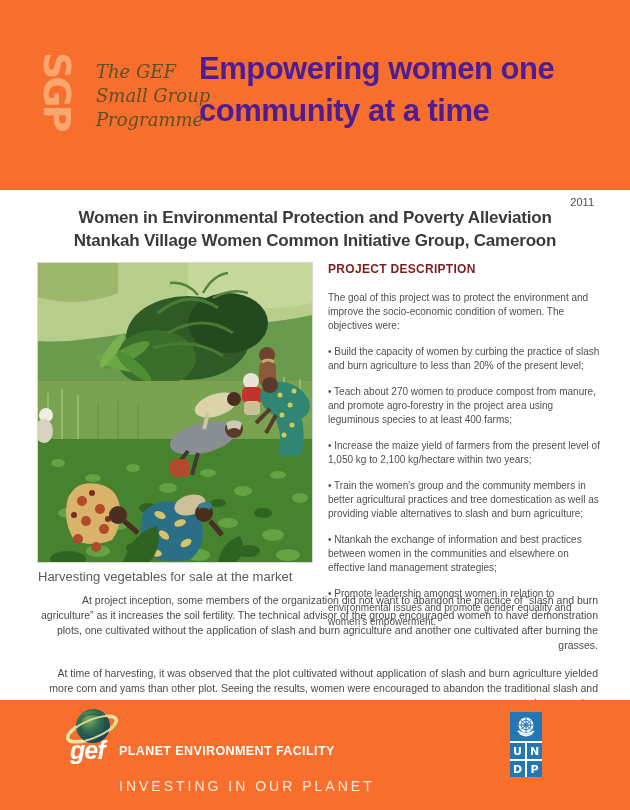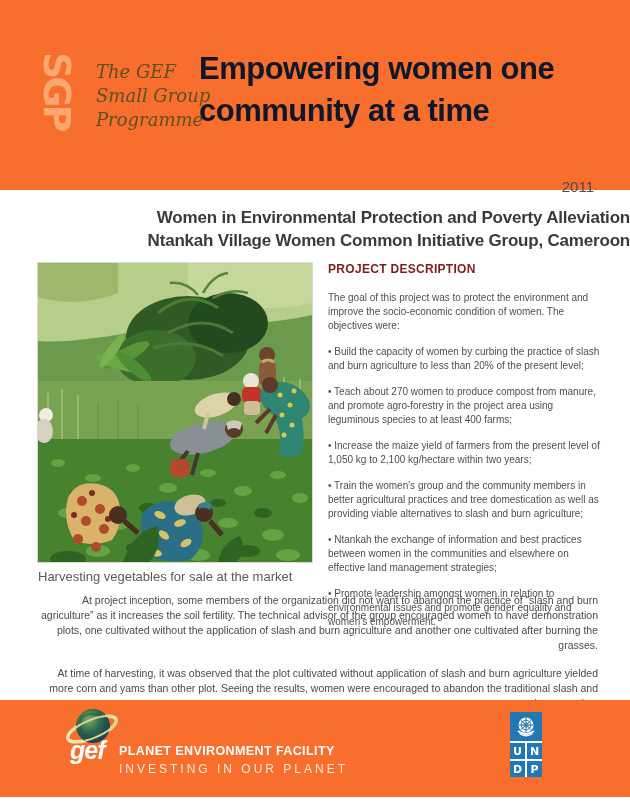--- a/index.html
+++ b/index.html
@@ -14,50 +14,50 @@
     display:inline-block;writing-mode:vertical-rl;text-orientation:mixed;
     font-family:"DejaVu Sans",sans-serif;font-weight:bold;font-size:38px;line-height:1;
     letter-spacing:-3px;color:var(--peach,#F9A76F);height:98px;
   }
   .sgp-name{
     position:absolute;left:58px;top:8px;white-space:nowrap;
     font-family:"DejaVu Serif",serif;font-style:italic;font-size:18px;line-height:24px;
     color:var(--olive,#5C5126);
   }
   .header-title{
-    position:absolute;left:199px;top:48px;color:#0f172a;font-weight:bold;
+    position:absolute;left:199px;top:48px;color:#4c1d95;font-weight:bold;
     font-size:31px;line-height:42px;letter-spacing:-0.5px;white-space:nowrap;
   }
   
-  .year{position:absolute;top:178px;right:36px;font-size:15px;color:#4c4c4c;}
+  .year{position:absolute;top:196px;right:36px;font-size:11px;color:#4c4c4c;}
   .doc-title{
-    position:absolute;left:0;top:206px;width:630px;text-align:right;
+    position:absolute;left:0;top:206px;width:630px;text-align:center;
     font-weight:bold;font-size:17px;line-height:23px;color:#3a3a3a;letter-spacing:-0.2px;
   }
   
   .photo-fig{position:absolute;left:38px;top:263px;width:274px;height:299px;outline:1px solid #d9d9d9;}
   .photo-fig svg{display:block;}
   .caption{position:absolute;left:38px;top:569px;font-size:13px;color:#5a5a5a;}
   
   .project-col{position:absolute;left:328px;top:262px;width:272px;}
   .project-col h2{margin:0 0 15px 0;font-size:12px;letter-spacing:0.3px;color:#7f1d1d;font-weight:bold;}
   .project-col p{margin:0 0 12px 0;font-size:10px;line-height:14px;color:#4f4f4f;}
   
   .body-text{position:absolute;left:36px;top:593px;width:562px;text-align:right;}
   .body-text p{margin:0 0 13px 0;font-size:10.5px;line-height:15px;color:#4a4a4a;}
   
-  .footer{position:absolute;left:0;top:700px;width:630px;height:97px;background:var(--orange,#F76E2D);}
+  .footer{position:absolute;left:0;top:700px;width:630px;height:110px;background:var(--orange,#F76E2D);}
   .gef-globe{position:absolute;left:64px;top:3px;}
   .gef-word{
     position:absolute;left:70px;top:36px;color:#fff;font-weight:bold;font-style:italic;
     font-size:25px;font-family:"Liberation Sans",sans-serif;letter-spacing:-1px;
   }
   .gef-text{position:absolute;left:119px;top:44px;color:#fff;}
   .gef-name{font-weight:bold;font-size:12.5px;letter-spacing:0.4px;}
-  .gef-tagline{margin-top:4px;font-size:12px;letter-spacing:3px;color:#ffe9da;text-align:right;}
+  .gef-tagline{margin-top:20px;font-size:14px;letter-spacing:3px;color:#ffe9da;text-align:right;}
   .undp-logo{
     position:absolute;left:510px;top:12px;width:32px;background:#fff;
     display:flex;flex-direction:column;gap:2px;
   }
   .undp-emblem{width:32px;height:29px;background:var(--undp_blue,#2277B5);display:flex;align-items:center;justify-content:center;}
   .undp-grid{display:grid;grid-template-columns:15px 15px;grid-auto-rows:16px;gap:2px;}
   .undp-cell{
     background:var(--undp_blue,#2277B5);color:#fff;display:flex;align-items:center;justify-content:center;
     font-weight:bold;font-size:11px;font-family:"DejaVu Sans",sans-serif;
   }

